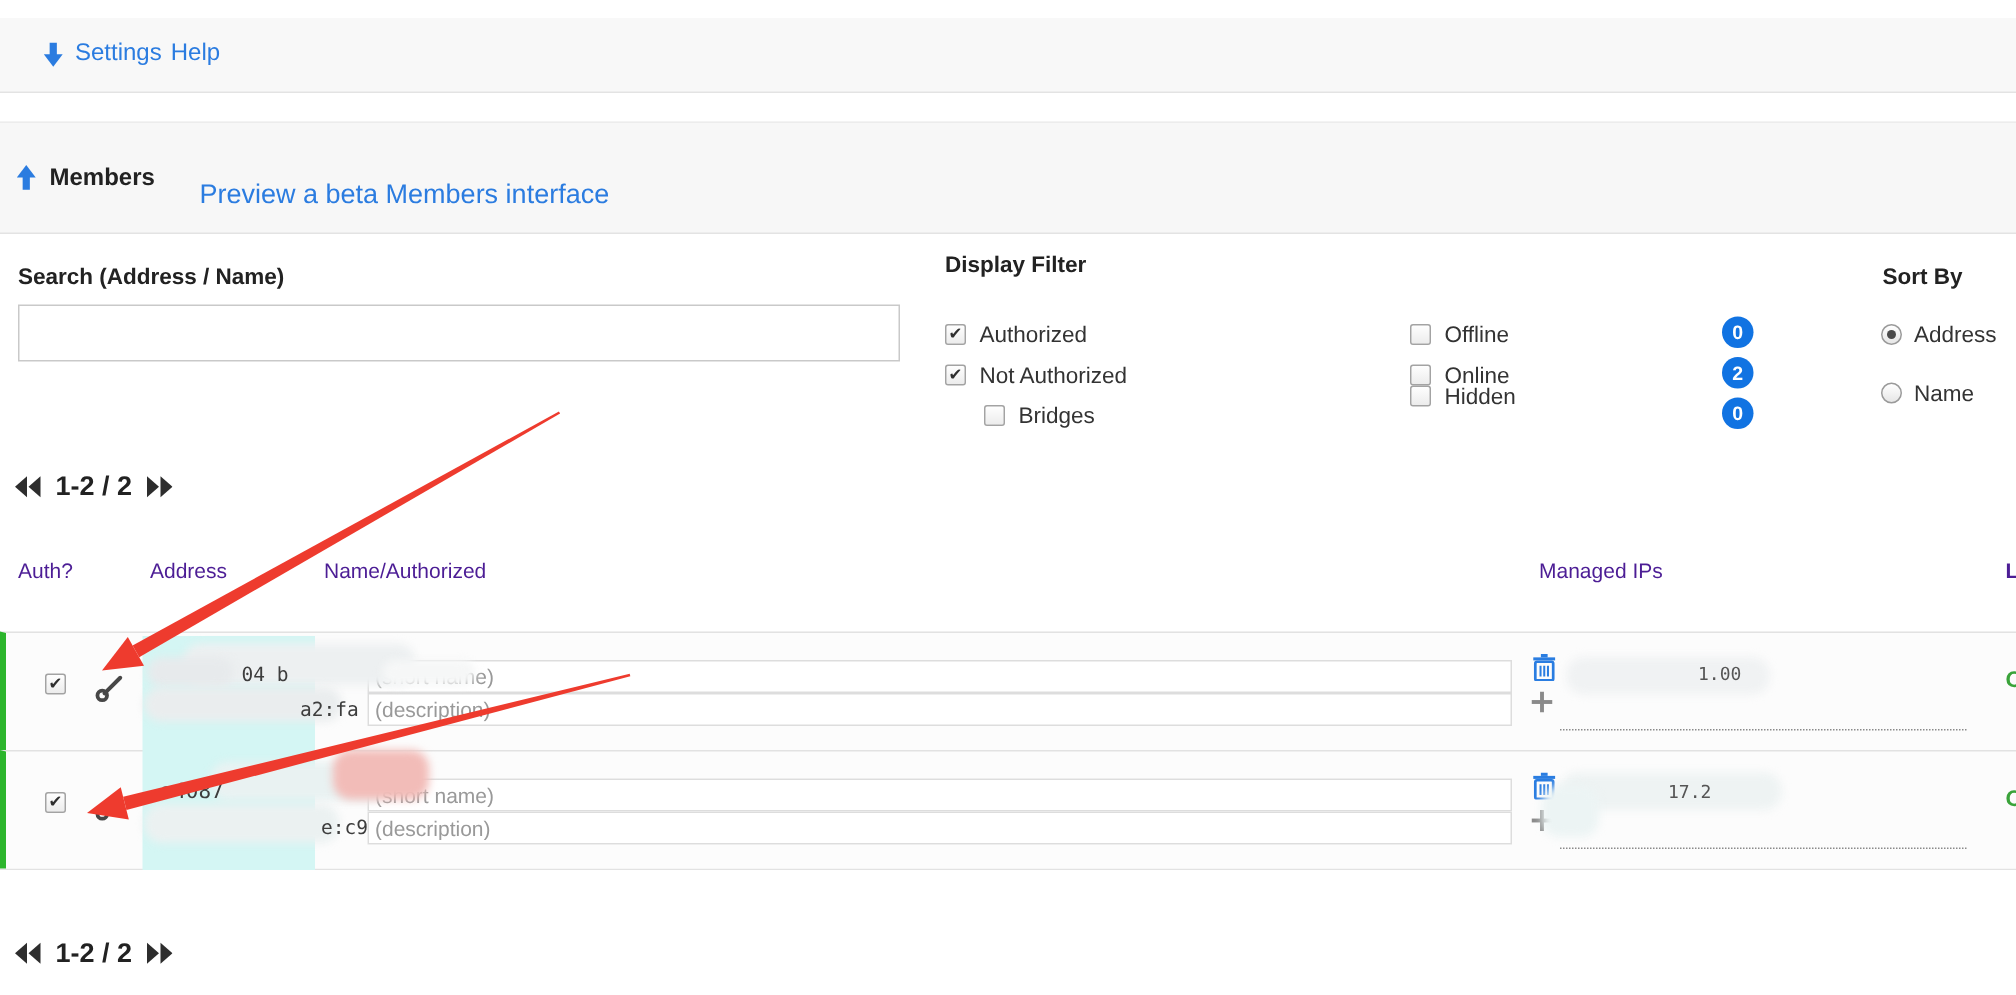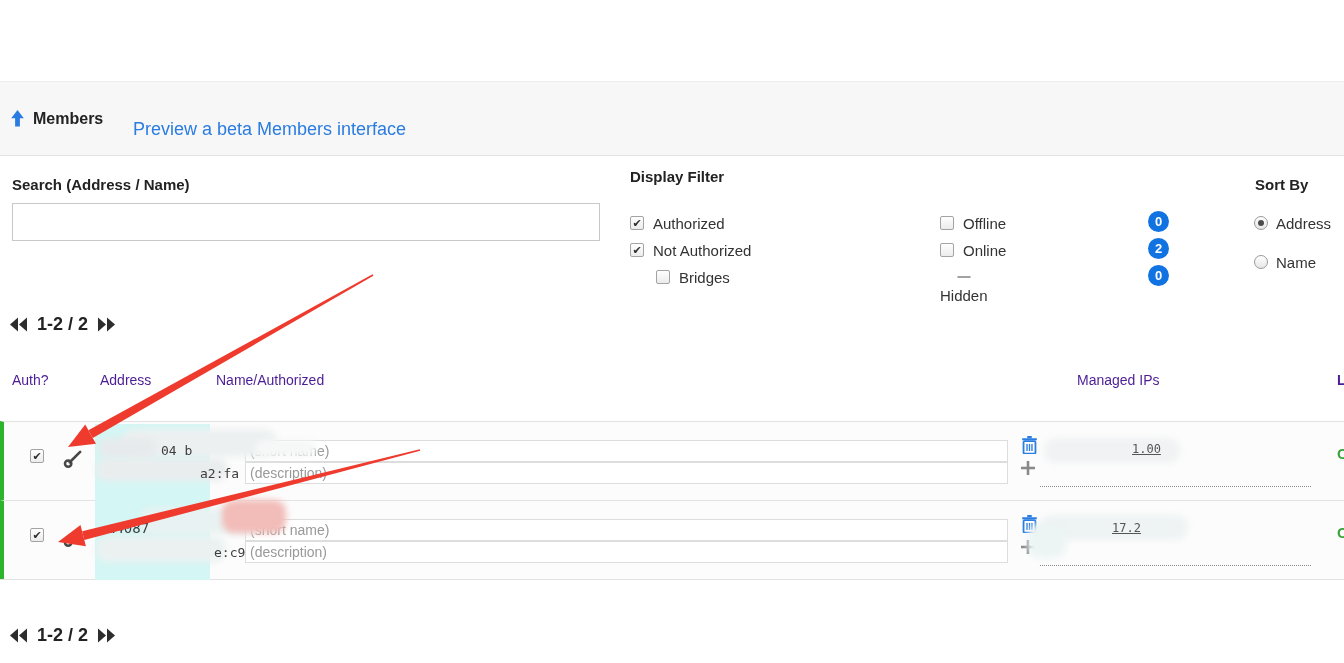--- a/index.html
+++ b/index.html
@@ -41,34 +41,45 @@
   .th { font-size:14px; color:#4c1d95; }
   .rows { top:421px; left:0; width:1344px; border-bottom:1px solid #e2e2e2; }
   .member-row { position:relative; width:1344px; height:79px; background:#fcfcfc; border-top:1px solid #e2e2e2; border-left:4px solid #2cb52c; }
   .member-row .cb { position:absolute; left:26px; top:27px; }
   .wrench { position:absolute; left:58px; top:26px; cursor:pointer; }
   .frag { position:absolute; z-index:8; font-family:"DejaVu Sans Mono", monospace; font-size:13px; color:#3d3d3d; }
   .ninput { position:absolute; left:241px; width:763px; height:22px; border:1px solid #ddd; background:#fff; font-size:14px; color:#333; padding:0 4px; font-family:"Liberation Sans",sans-serif; }
   .ninput::placeholder { color:#999; opacity:1; }
   .trash-btn { position:absolute; left:1018px; top:14px; cursor:pointer; }
   .plus-btn { position:absolute; left:1017px; top:39px; cursor:pointer; }
-  .ip-frag { position:absolute; z-index:8; font-family:"DejaVu Sans Mono", monospace; font-size:12px; color:#555;text-decoration:underline; }
+  .ip-frag { position:absolute; z-index:8; font-family:"DejaVu Sans Mono", monospace; font-size:12px; color:#555; }
   .add-ip { position:absolute; left:1036px; top:51px; width:271px; height:14px; border:none; border-bottom:1px dotted #8a8a8a; background:transparent; font-size:12px; padding:0; }
   .status-clip { position:absolute; left:1333px; top:23px; font-size:15px; font-weight:bold; color:#3aa33a; }
 
   
   .censor-cyan { left:95px; top:424px; width:115px; height:156px; background:#d4f6f4; z-index:5; }
   .blob { position:absolute; z-index:6; border-radius:12px; filter:blur(3px); }
   .annot-svg { left:0; top:0; z-index:50; pointer-events:none; }
 </style>
 </head>
 <body>
 
 <div class="page">
 
+  <div class="abs toolbar">
+    <span class="abs bar-icon">
+      <svg width="15" height="17" viewBox="0 0 15 17">
+          <rect x="5.1" y="0.5" width="4.8" height="8.5" fill="#2b7ce0"></rect>
+          <polygon points="1.2,8.2 13.8,8.2 7.5,16.5" fill="#2b7ce0"></polygon>
+        </svg>
+    </span>
+    <div class="abs toolbar-links">
+      <span class="link">Settings</span><span class="link">Help</span>
+    </div>
+  </div>
 
   <div class="abs members-bar"></div>
   <span class="abs members-icon">
     <svg width="15" height="17" viewBox="0 0 15 17">
         <polygon points="1.2,8.3 13.8,8.3 7.5,0" fill="#2b7ce0"></polygon>
         <rect x="5.1" y="8" width="4.8" height="8.5" fill="#2b7ce0"></rect>
       </svg>
   </span>
   <span class="abs members-title">Members</span>
   <span class="abs beta-link link">Preview a beta Members interface</span>
@@ -95,21 +106,21 @@
     <span>Bridges</span>
   </div>
   <div class="abs filter-item" style="left:940px; top:213px;">
     <span class="cb"></span>
     <span>Offline</span>
   </div>
   <div class="abs filter-item" style="left:940px; top:240px;">
     <span class="cb"></span>
     <span>Online</span>
   </div>
-  <div class="abs filter-item" style="left:940px; top:276px;flex-direction:column;">
+  <div class="abs filter-item" style="left:940px; top:254px;">
     <span class="cb"></span>
     <span>Hidden</span>
   </div>
 
   <div class="abs badge" style="left:1148px; top:211px;">0</div>
   <div class="abs badge" style="left:1148px; top:238px;">2</div>
   <div class="abs badge" style="left:1148px; top:265px;">0</div>
 
   <div class="abs section-label sort-title">Sort By</div>
   <div class="abs radio-item" style="left:1254px; top:213px;">
@@ -133,21 +144,21 @@
       <svg width="18" height="15" viewBox="0 0 18 15">
           <polygon points="1,0.5 1,14.5 9,7.5" fill="#2d2d2d"></polygon>
           <polygon points="10,0.5 10,14.5 18,7.5" fill="#2d2d2d"></polygon>
         </svg>
     </span>
   </div>
 
   <div class="abs th" style="left:12px;  top:372px;">Auth?</div>
   <div class="abs th" style="left:100px; top:372px;">Address</div>
   <div class="abs th" style="left:216px; top:372px;">Name/Authorized</div>
-  <div class="abs th" style="left:1077px;top:372px;">Managed IPs</div>
+  <div class="abs th" style="left:1026px;top:372px;">Managed IPs</div>
   <div class="abs th" style="left:1337px;top:372px; font-weight:bold;">L</div>
 
   <div class="abs rows">
 
     <div class="member-row">
       <span class="cb">
           <span>✔</span>
         </span>
       <span class="wrench">
         <svg width="22" height="22" viewBox="0 0 20 20">

